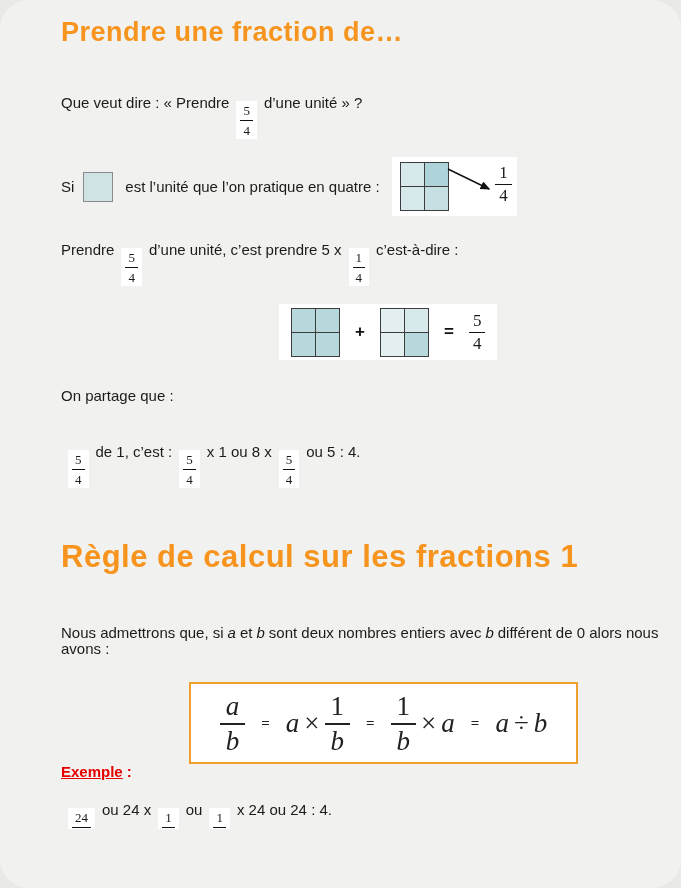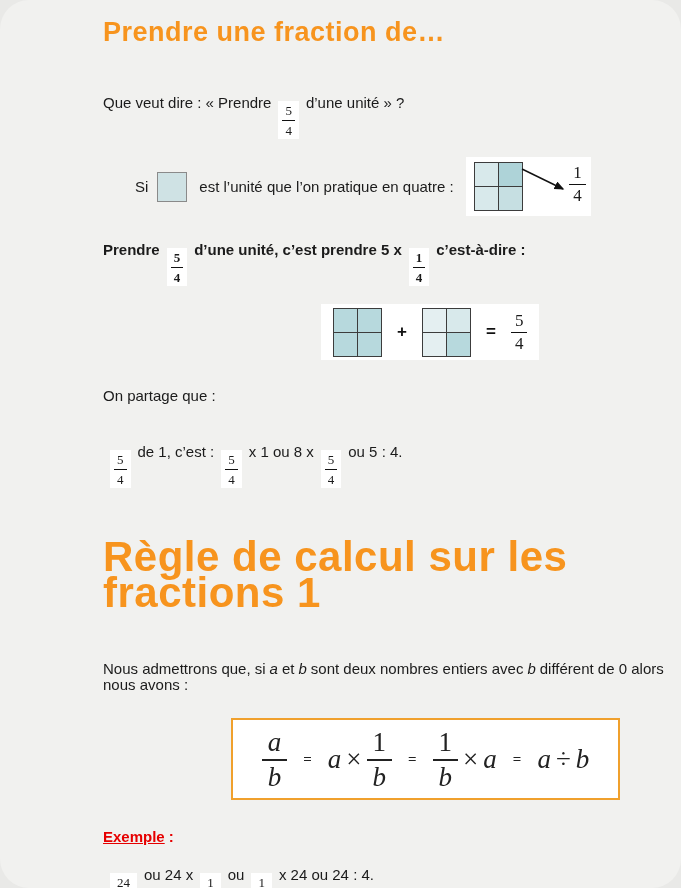--- a/index.html
+++ b/index.html
@@ -20,30 +20,30 @@
   }
   * { box-sizing: border-box; }
   html,body { margin:0; padding:0; }
   body { background:#e9e9e7; }
   .page {
     width:681px; height:888px; margin:0 auto;
     background:var(--page-bg);
     font-family:"Liberation Sans", sans-serif;
     color:var(--text-black);
     overflow:hidden;
-    padding-left:103px;
+    padding-left:61px;
     border-radius:29px;
   }
   h1,h2,p { margin:0; }
   .h1 {
     margin-top:16px; font-size:27px; line-height:32px; font-weight:bold;
     color:var(--heading-orange); letter-spacing:0.5px;
   }
   .h2 {
-    margin-top:51px; font-size:42px; line-height:36px; font-weight:bold;
+    margin-top:51px; font-size:31px; line-height:36px; font-weight:bold;
     color:var(--heading-orange); letter-spacing:0.5px;
   }
   .body { font-size:15px; line-height:16px; color:var(--text-black); }
 
   
   .frac {
     display:inline-flex; flex-direction:column; align-items:center;
     background:var(--fig-bg); padding:2px 4px 1px; margin:0 7px;
     font-family:"Liberation Serif", serif; font-size:13px; line-height:15px;
     vertical-align:-7px;
@@ -54,27 +54,27 @@
   
   .frac-lg {
     display:inline-flex; flex-direction:column; align-items:center;
     font-family:"Liberation Serif", serif; font-size:17px; line-height:18px;
   }
   .frac-lg .num { padding:0 4px 2px; border-bottom:1px solid #111; }
   .frac-lg .den { padding-top:2px; }
 
   
   .p-question { margin-top:47px; }
-  .row-unit   { margin-top:18px; display:flex; align-items:center;margin-left:32px; }
-  .p-prendre  { margin-top:26px;font-weight:bold; }
+  .row-unit   { margin-top:18px; display:flex; align-items:center; }
+  .p-prendre  { margin-top:26px; }
   .fig2       { margin-top:18px; margin-left:218px; }
   .p-admettra { margin-top:28px; }
   .p-de1      { margin-top:40px; }
   .p-intro    { margin-top:50px; }
-  .p-exemple  { margin-top:29px; }
+  .p-exemple  { }
   .p-pratique { margin-top:25px; }
   .p-quart    { margin-top:22px; }
 
   .unit-square {
     display:inline-block; width:30px; height:30px;
     background:var(--unit-square-fill);
     border:1px solid var(--unit-square-border);
     margin:0 12px 0 9px;
   }
 

